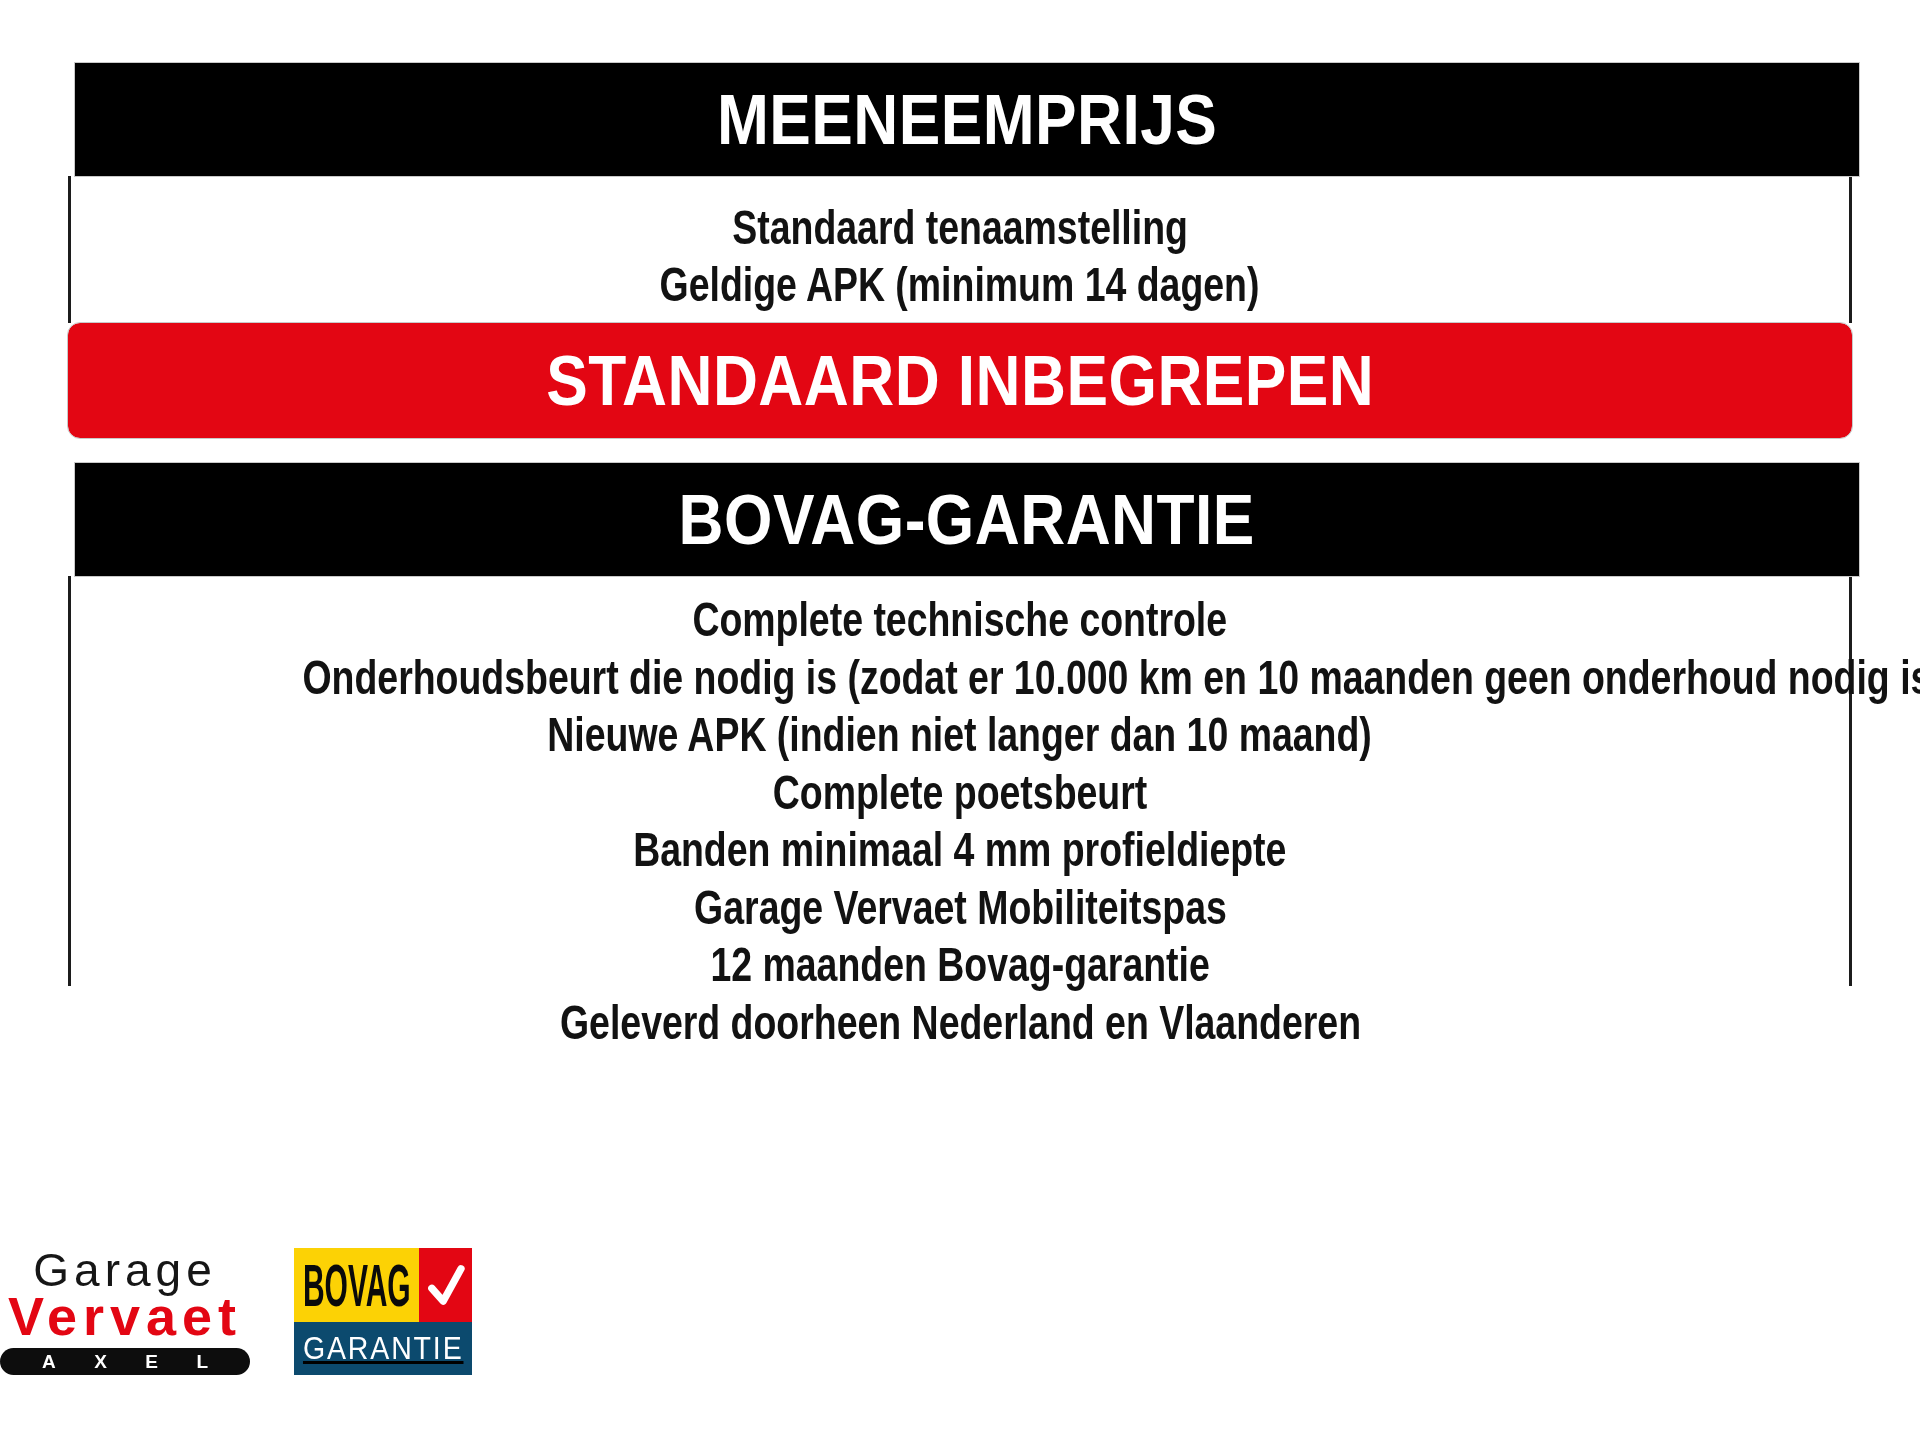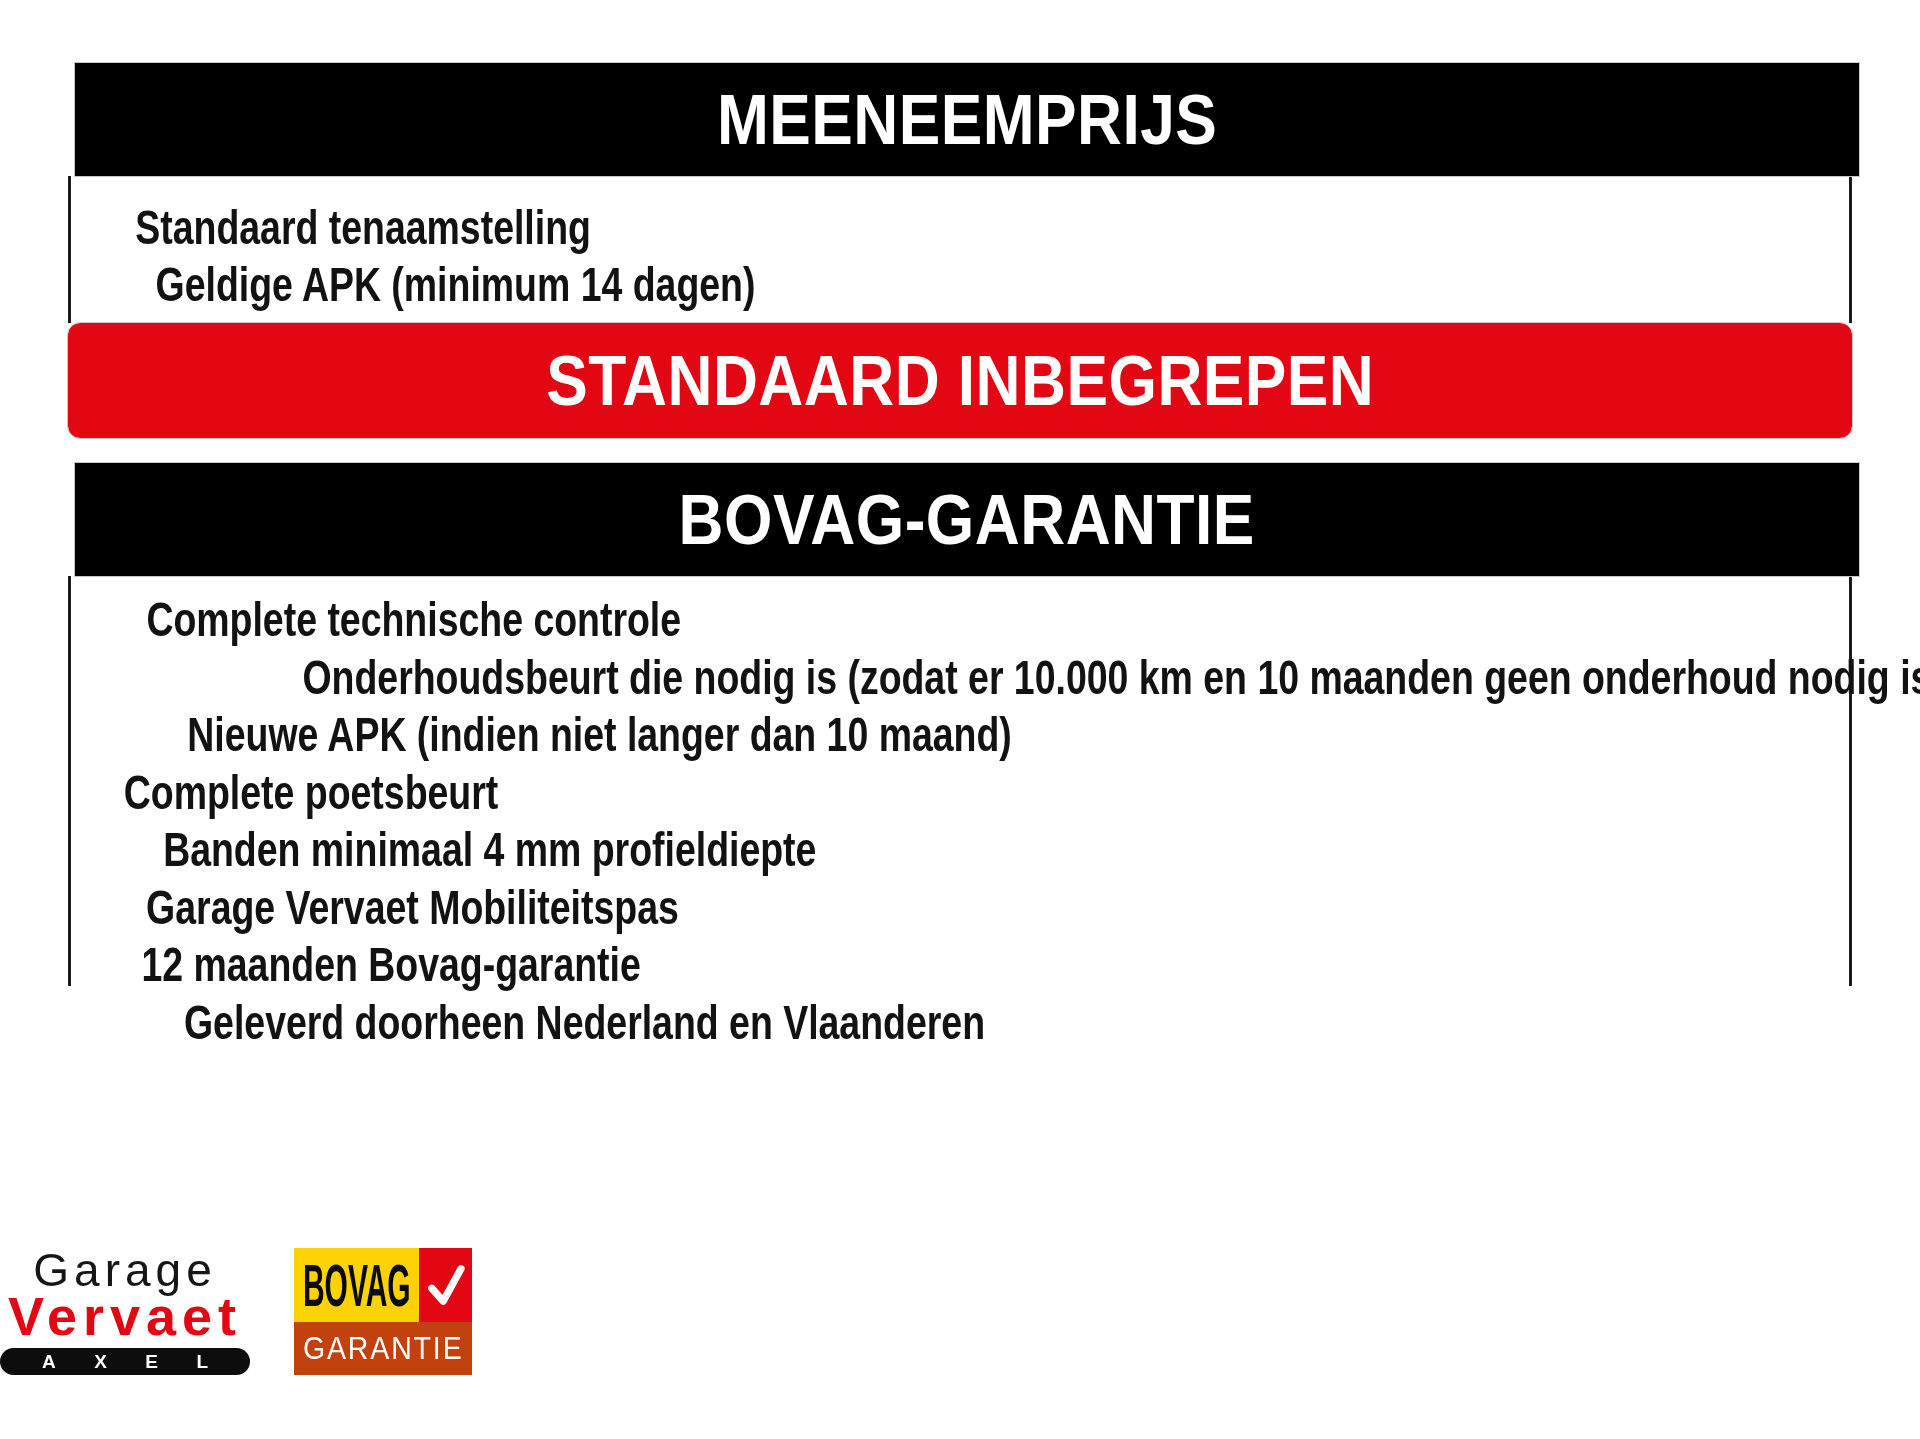--- a/index.html
+++ b/index.html
@@ -47,21 +47,21 @@
 
   .white-section {
     background: #ffffff;
     border-left: 3px solid #1c1c1c;
     border-right: 3px solid #1c1c1c;
     text-align: center;
   }
   .sect1 { height: 147px; padding-top: 23px; }
   .sect2 { height: 410px; padding-top: 15px; }
 
-  .line { line-height: 57px; height: 57px; text-align: left; }
+  .line { line-height: 57px; height: 57px; text-align: center; }
   .sect2 .line { line-height: 57.5px; height: 57.5px; }
   .line > span {
     display: inline-block;
     transform: scaleX(0.78);
     white-space: nowrap;
     font-size: 48px;
     font-weight: 700;
     color: #121212;
   }
 
@@ -142,24 +142,25 @@
     width: 53px;
     height: 100%;
     background: #e30613;
     display: flex;
     align-items: center;
     justify-content: center;
   }
   .bovag-black {
     width: 100%;
     height: 53px;
-    background: #c2410c;
-    display: flex;
-    align-items: center;
-    justify-content: center;
+    background: #0c4a6e;
+    display: flex;
+    align-items: center;
+    justify-content: center;
+    text-decoration: underline;
   }
   .bovag-sub {
     display: inline-block;
     color: #ffffff;
     font-size: 31px;
     font-weight: 400;
     letter-spacing: 2px;
     transform: scaleX(0.92);
     white-space: nowrap;
   }

